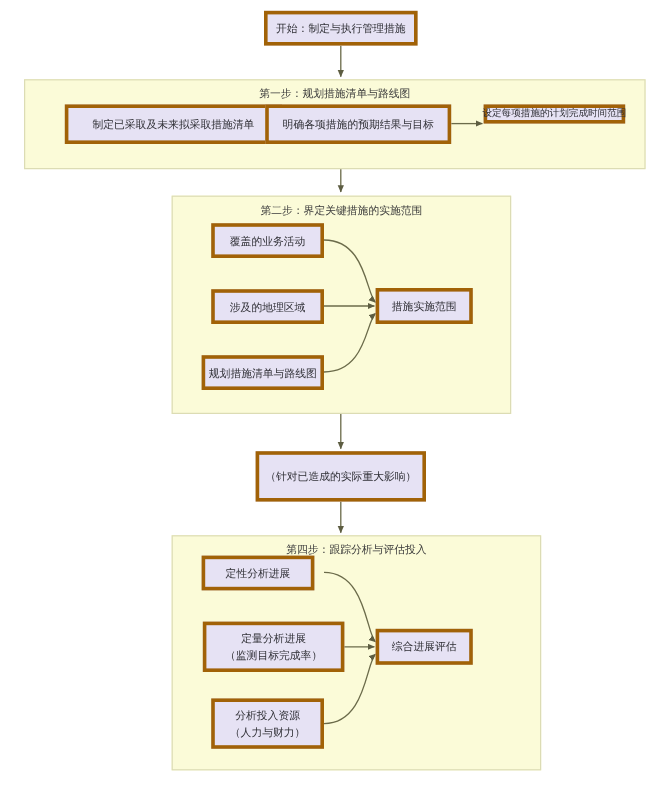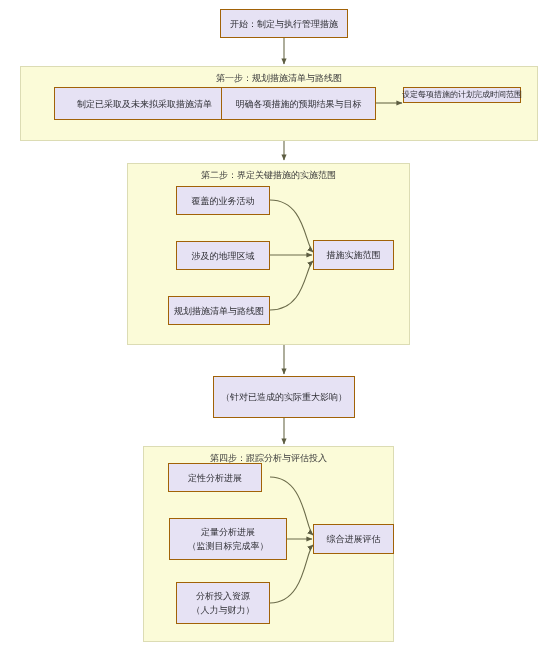--- a/index.html
+++ b/index.html
@@ -48,21 +48,21 @@
     font-size: 9px;
     color: #3a3a3a;
     line-height: 12px;
     white-space: nowrap;
   }
 
   
   .node {
     position: absolute;
     background: #e6e2f4;
-    border: 1px solid #a16207;
+    border: 3px solid #a16207;
     box-sizing: border-box;
     display: flex;
     flex-direction: column;
     align-items: center;
     justify-content: center;
     font-size: 9px;
     color: #2f2f35;
     line-height: 14px;
     text-align: center;
     z-index: 2;
@@ -115,41 +115,41 @@
   <div class="node" style="left:54px; top:87px; width:181px; height:33px;">
     <span class="ln">制定已采取及未来拟采取措施清单</span>
   </div>
   <div class="node" style="left:221px; top:87px; width:155px; height:33px;">
     <span class="ln">明确各项措施的预期结果与目标</span>
   </div>
   <div class="node" style="left:403px; top:87px; width:118px; height:16px;">
     <span class="ln" style="font-size:8px;">设定每项措施的计划完成时间范围</span>
   </div>
 
-  <div class="group" style="left:127px; top:163px; width:283px; height:182px;padding-left:36px;">
+  <div class="group" style="left:143px; top:163px; width:283px; height:182px;padding-left:36px;">
     <div class="group-title" style="top:5px;">第二步：界定关键措施的实施范围</div>
   </div>
   <div class="node" style="left:176px; top:186px; width:94px; height:29px;">
     <span class="ln">覆盖的业务活动</span>
   </div>
   <div class="node" style="left:176px; top:241px; width:94px; height:29px;">
     <span class="ln">涉及的地理区域</span>
   </div>
   <div class="node" style="left:168px; top:296px; width:102px; height:29px;">
     <span class="ln">规划措施清单与路线图</span>
   </div>
   <div class="node" style="left:313px; top:240px; width:81px; height:30px;">
     <span class="ln">措施实施范围</span>
   </div>
 
   <div class="node" style="left:213px; top:376px; width:142px; height:42px;">
     <span class="ln">（针对已造成的实际重大影响）</span>
   </div>
 
-  <div class="group" style="left:143px; top:446px; width:251px; height:196px;">
+  <div class="group" style="left:143px; top:446px; width:308px; height:196px;">
     <div class="group-title" style="top:5px;">第四步：跟踪分析与评估投入</div>
   </div>
   <div class="node" style="left:168px; top:463px; width:94px; height:29px;">
     <span class="ln">定性分析进展</span>
   </div>
   <div class="node" style="left:169px; top:518px; width:118px; height:42px;">
     <span class="ln">定量分析进展</span>
     <span class="ln">（监测目标完成率）</span>
   </div>
   <div class="node" style="left:176px; top:582px; width:94px; height:42px;">

